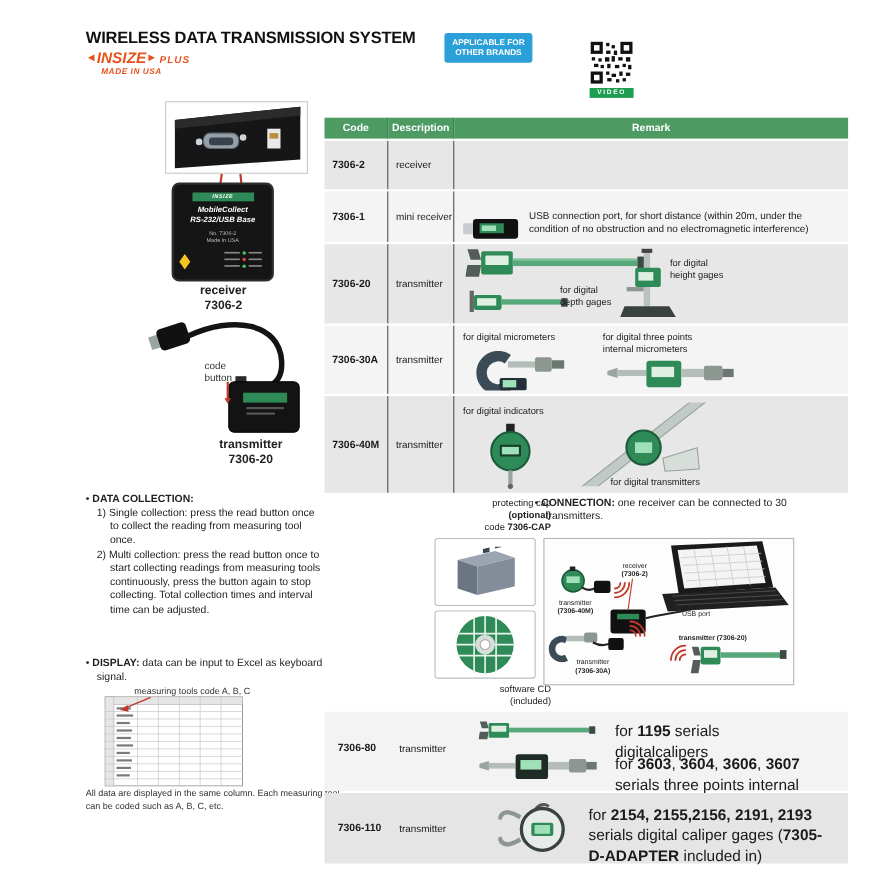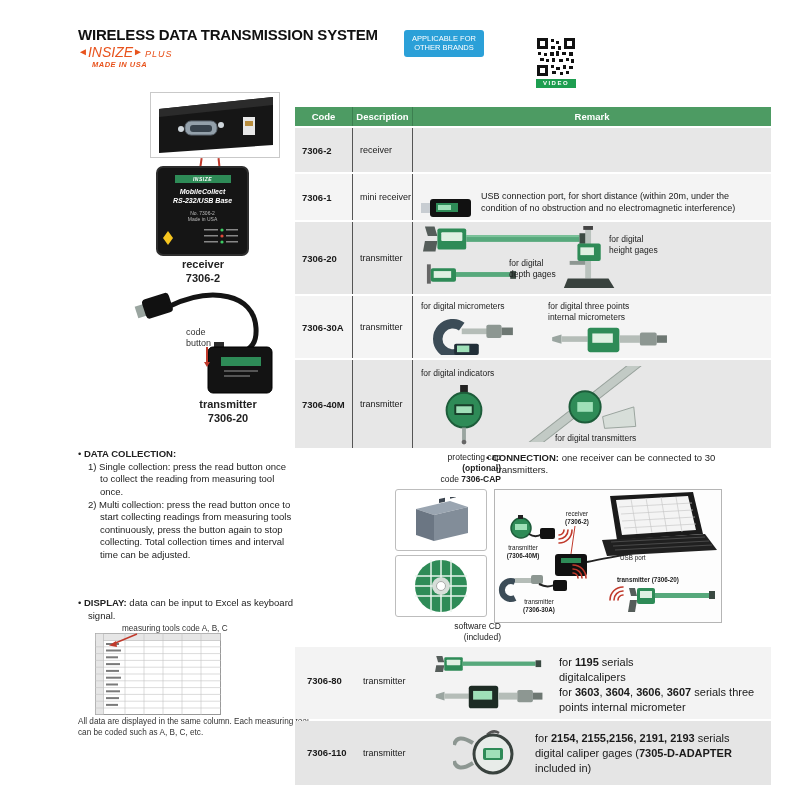--- a/index.html
+++ b/index.html
@@ -1,24 +1,24 @@
 <!DOCTYPE html>
 <html><head>
 <meta charset="utf-8">
 <style>
   *{box-sizing:border-box;margin:0;padding:0}
   html,body{width:800px;height:800px;background:#fff;font-family:"Liberation Sans",sans-serif;color:#1a1a1a;position:relative;overflow:hidden}
   .abs{position:absolute}
   
   .title{left:78px;top:26px;font-size:15px;font-weight:bold;letter-spacing:-.2px;color:#111}
-  .logo{left:78px;top:44px;color:#e8531d;font-style:italic;font-weight:normal;font-size:14px;white-space:nowrap}
+  .logo{left:78px;top:44px;color:#e8531d;font-style:italic;font-weight:bold;font-size:14px;white-space:nowrap}
   .logo .arr{font-size:10px;vertical-align:2px}
   .logo .plus{font-size:9px;margin-left:2px;letter-spacing:1px}
   .madeusa{left:92px;top:60px;color:#e8531d;font-style:italic;font-weight:bold;font-size:7.5px;letter-spacing:.5px}
-  .badge{left:404px;top:30px;width:80px;height:27px;background:#2ba0d8;border-radius:3px;color:#fff;font-size:7.5px;font-weight:normal;text-align:center;padding-top:4px;line-height:1.25}
+  .badge{left:404px;top:30px;width:80px;height:27px;background:#2ba0d8;border-radius:3px;color:#fff;font-size:7.5px;font-weight:bold;text-align:center;padding-top:4px;line-height:1.25}
   .qr-wrap{left:536px;top:37px;width:40px}
   .video{width:40px;height:9px;background:#1e9e50;color:#fff;font-size:6px;font-weight:bold;text-align:center;letter-spacing:1.5px;line-height:9px;margin-top:-2px}
   
   .inset{left:150px;top:92px;width:130px;height:66px;background:#fff;border:1px solid #c9c9c9}
   .pin{left:200px;top:158px;width:2px;height:9px;background:#c0392b;transform:rotate(8deg)}
   .pin2{left:218px;top:158px;width:2px;height:9px;background:#c0392b;transform:rotate(-6deg)}
   .rdevice{left:156px;top:166px;width:93px;height:90px;background:#151515;border:2px solid #2e2e2e;border-radius:7px;text-align:center}
   .rdevice .lstrip{width:56px;height:8px;background:#2e8b57;margin:7px auto 4px;color:#fff;font-size:5px;font-weight:bold;font-style:italic;line-height:8px;letter-spacing:.5px}
   .rdevice .nm{color:#fff;font-style:italic;font-weight:bold;font-size:7px;line-height:1.35}
   .rdevice .sub{color:#bbb;font-size:5px;line-height:1.3;margin-top:4px}
@@ -56,21 +56,21 @@
   .cr{flex:1;position:relative;font-size:9px}
   .g1{background:#e7e7e7}.g2{background:#f4f4f4}
   .rm-text{padding:5px 8px;line-height:1.33}
   .lbl{position:absolute;font-size:8.5px;line-height:1.25;color:#222}
   .btable{left:295px;top:647px;width:476px}
   .brow{position:relative}
   .brow1{height:72px;background:#f3f3f3}
   .brow2{height:64px;background:#e5e5e5;margin-top:2px}
   .bcode{position:absolute;left:12px;font-weight:bold;font-size:9.5px}
   .bdesc{position:absolute;left:68px;font-size:9px}
-  .btxt{position:absolute;font-size:11px;line-height:1.35}
+  .btxt{position:absolute;font-size:14px;line-height:1.35}
 </style>
 </head>
 <body>
 
 <div class="abs title">WIRELESS DATA TRANSMISSION SYSTEM</div>
 <div class="abs logo">
   <span class="arr">◄</span><span>INSIZE</span><span class="arr">►</span><span class="plus">PLUS</span>
 </div>
 <div class="abs madeusa">MADE IN USA</div>
 <div class="abs badge">

